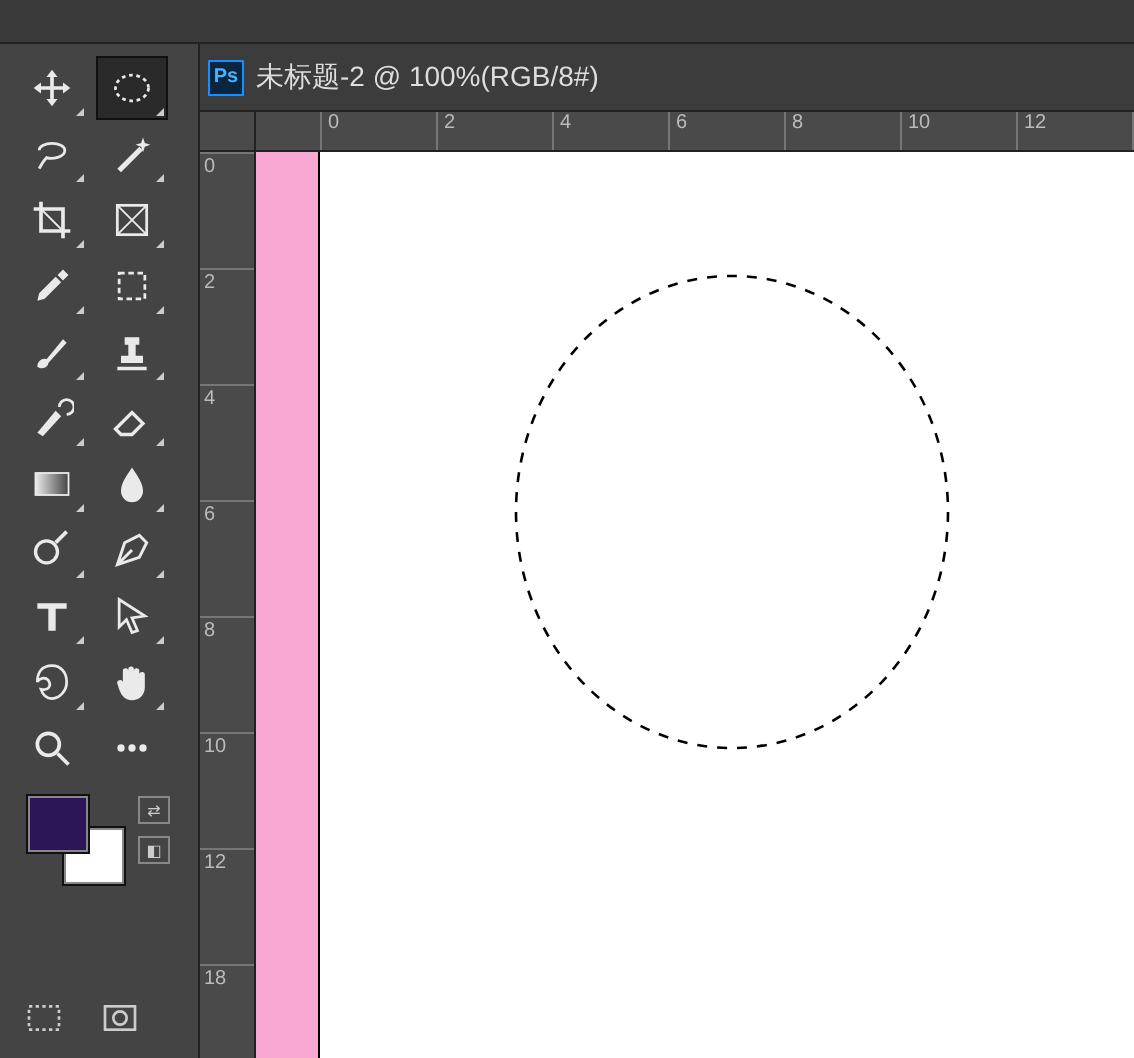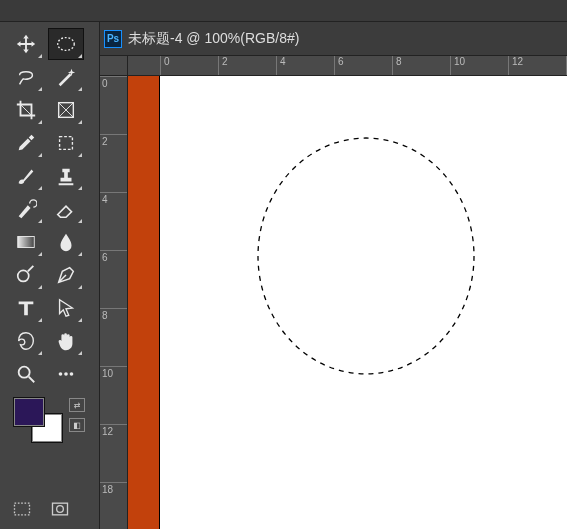--- a/index.html
+++ b/index.html
@@ -78,21 +78,21 @@
   .mode-btn {
     width:28px; height:24px;
     display:flex; align-items:center; justify-content:center;
     color:#ccc; cursor:pointer;
   }
   .mode-btn svg { width:20px; height:20px; }
 
   
   .docwrap {
     flex: 1;
-    background: #c2410c;
+    background: #f9a8d4;
     display:flex; flex-direction:column;
   }
   .tabbar {
     height: 34px;
     display:flex; align-items:center;
     padding-left: 4px;
     gap: 6px;
     color: #ddd;
     font-size: 14px;
     background: #3c3c3c;
@@ -356,21 +356,21 @@
           <rect x="3" y="5" width="18" height="14" fill="none" stroke="#ccc" stroke-width="1.6"></rect>
           <circle cx="12" cy="12" r="4" fill="none" stroke="#ccc" stroke-width="1.6"></circle>
         </svg>
       </div>
     </div>
   </div>
 
   <div class="docwrap">
     <div class="tabbar">
       <span class="ps">Ps</span>
-      <span>未标题-4 @ 100%(RGB/8#)</span>
+      <span>未标题-2 @ 100%(RGB/8#)</span>
     </div>
     <div class="workspace">
       <div class="ruler-corner"></div>
       <div class="ruler-h">
         <span class="tick" style="left:32px">0</span>
         <span class="tick" style="left:90px">2</span>
         <span class="tick" style="left:148px">4</span>
         <span class="tick" style="left:206px">6</span>
         <span class="tick" style="left:264px">8</span>
         <span class="tick" style="left:322px">10</span>

